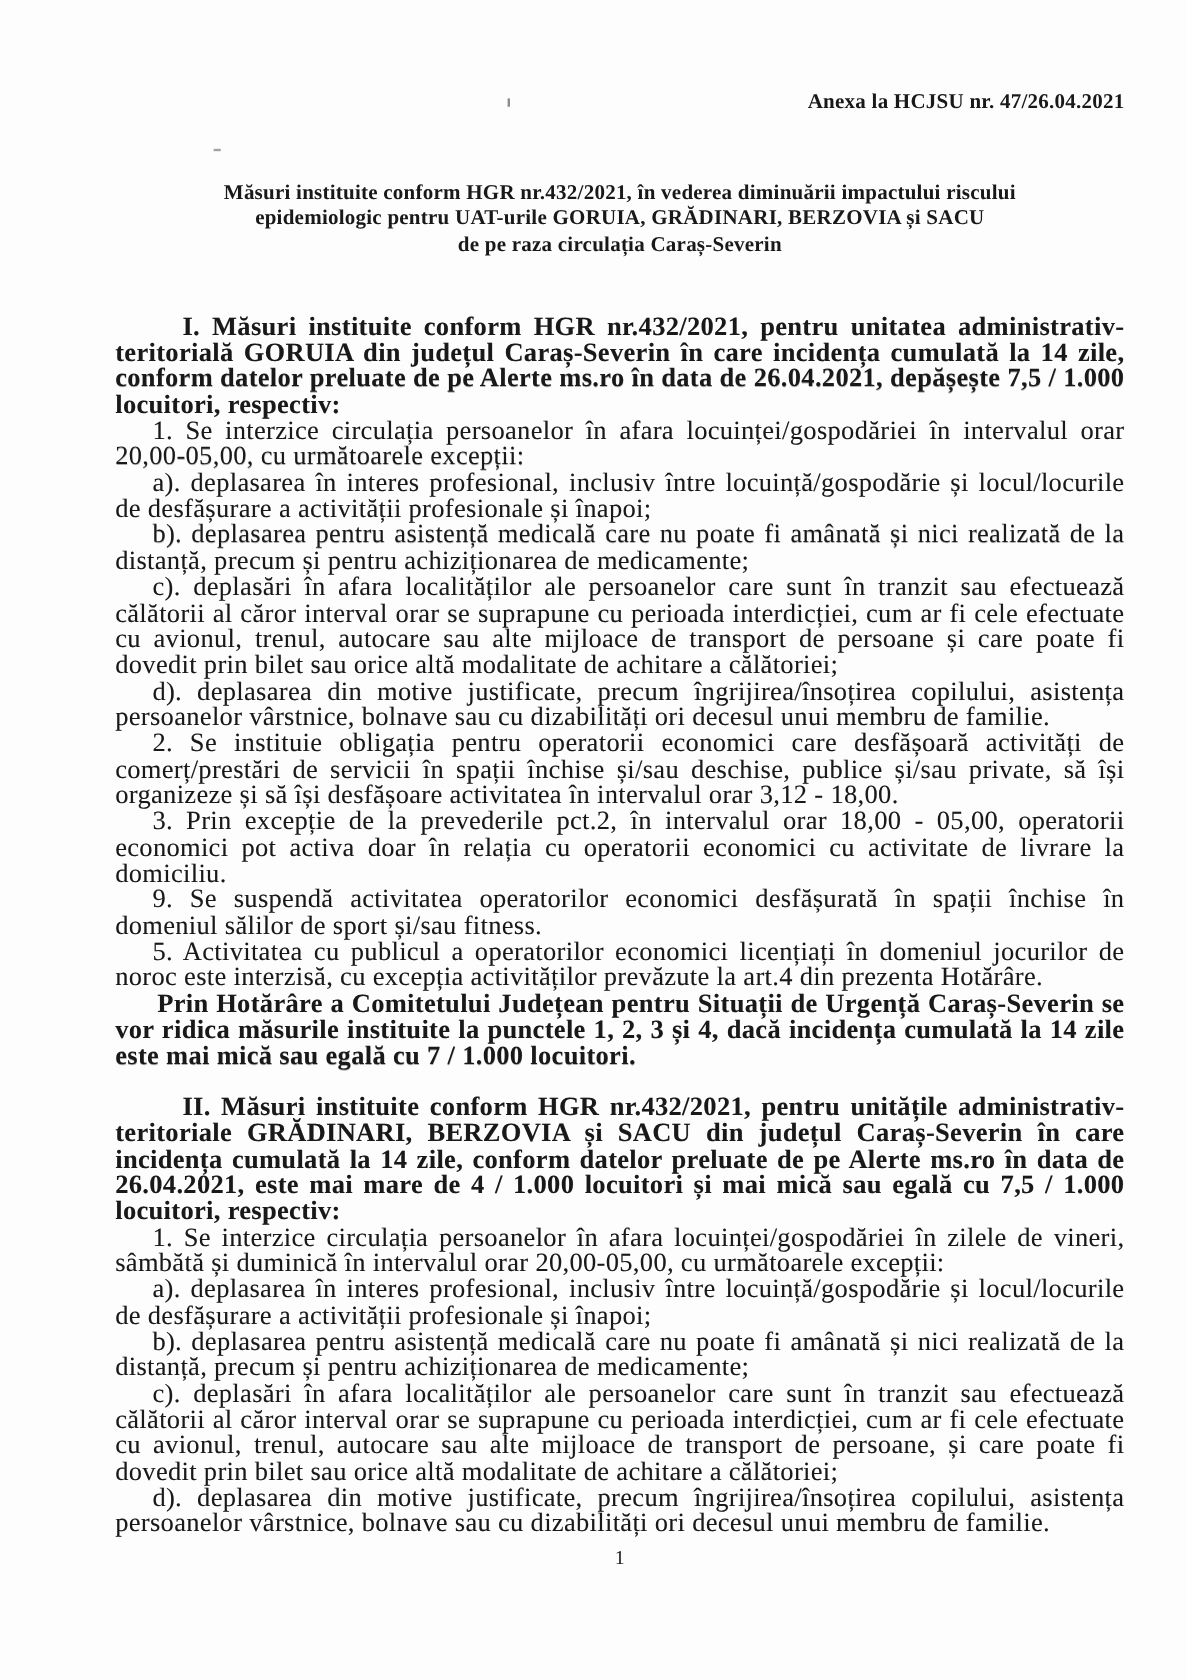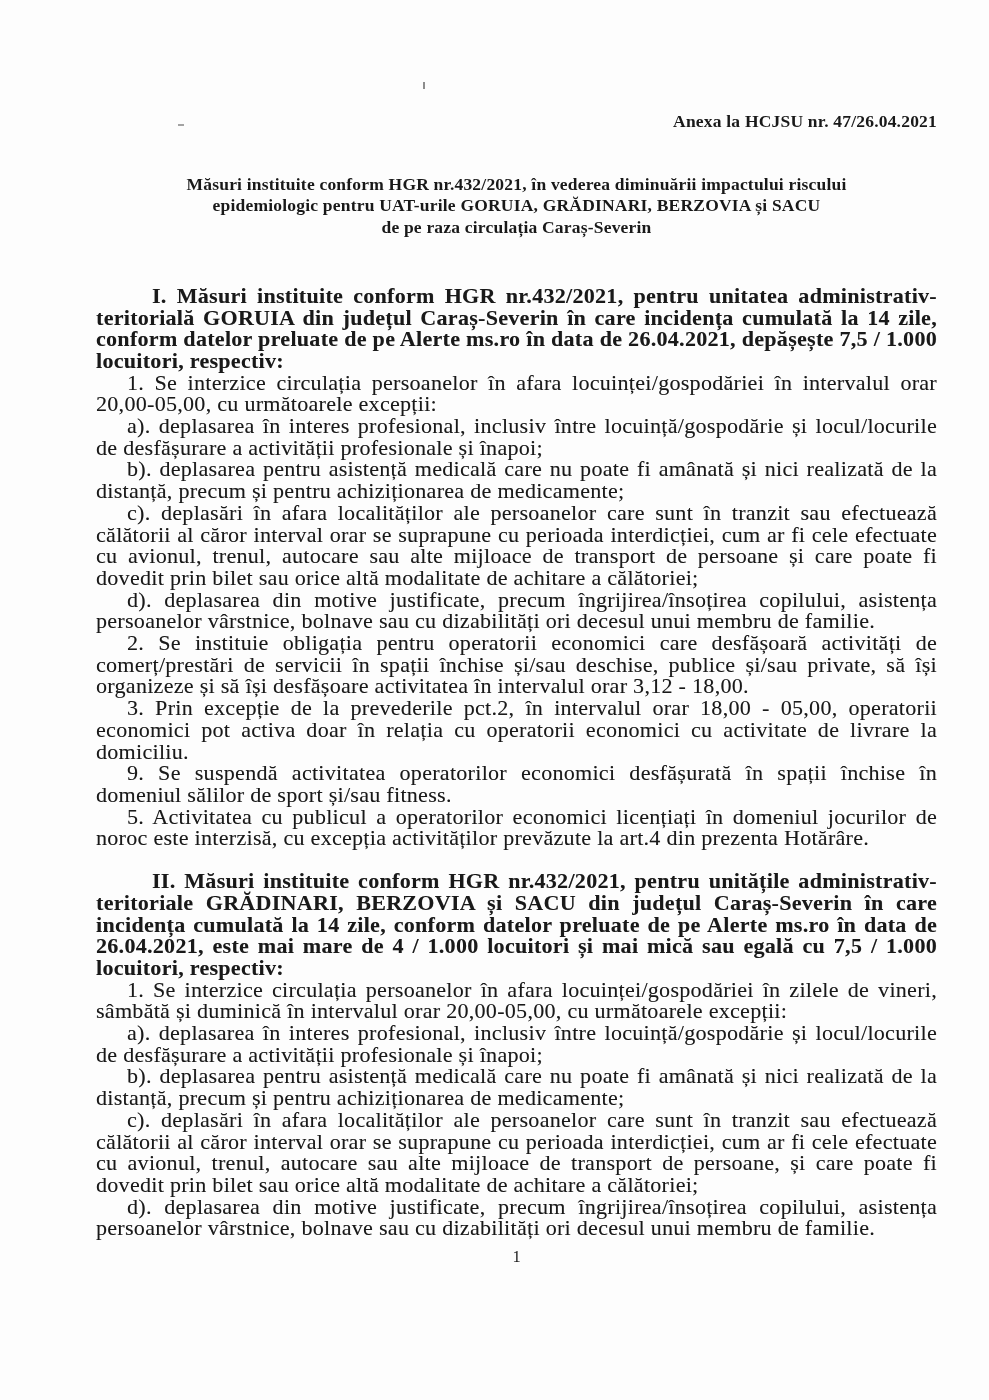--- a/index.html
+++ b/index.html
@@ -16,29 +16,29 @@
     font-family: "Liberation Serif", "DejaVu Serif", serif;
     color: #191919;
   }
   .content {
     position: absolute;
     left: 96px;
     top: 0;
     width: 841px;
   }
   .annex {
-    margin-top: 111px;
+    margin-top: 74px;
     text-align: right;
     font-weight: bold;
     font-size: 17.5px;
     line-height: 21.7px;
     letter-spacing: 0.2px;
   }
   .title-block {
-    margin-top: 41px;
+    margin-top: 54px;
     text-align: center;
     font-weight: bold;
     font-size: 17.5px;
     line-height: 21.7px;
     letter-spacing: 0.2px;
   }
   .section-1 { margin-top: 46px; }
   .section-2 { margin-top: 21px; }
   .para {
     margin: 0;
@@ -95,20 +95,21 @@
       <p class="para bold indent-lg">I. Măsuri instituite conform HGR nr.432/2021, pentru unitatea administrativ-teritorială GORUIA din județul Caraș-Severin în care incidența cumulată la 14 zile, conform datelor preluate de pe Alerte ms.ro în data de 26.04.2021, depășește 7,5 / 1.000 locuitori,  respectiv:</p>
       <p class="para">1. Se interzice circulația persoanelor în afara locuinței/gospodăriei în intervalul orar 20,00-05,00, cu următoarele excepții:</p>
       <p class="para">a). deplasarea în interes profesional, inclusiv între locuință/gospodărie și locul/locurile de desfășurare a activității profesionale și înapoi;</p>
       <p class="para">b). deplasarea pentru asistență medicală care nu poate fi amânată și nici realizată de la distanță, precum și pentru achiziționarea de medicamente;</p>
       <p class="para">c). deplasări în afara localităților ale persoanelor care sunt în tranzit sau efectuează călătorii al căror interval orar se suprapune cu perioada interdicției, cum ar fi cele efectuate cu avionul, trenul, autocare sau alte mijloace de transport de persoane și care poate fi dovedit prin bilet sau orice altă modalitate de achitare a călătoriei;</p>
       <p class="para">d). deplasarea din motive justificate, precum îngrijirea/însoțirea copilului, asistența persoanelor vârstnice, bolnave sau cu dizabilități ori decesul unui membru de familie.</p>
       <p class="para">2. Se instituie obligația pentru operatorii economici care desfășoară activități de comerț/prestări de servicii în spații închise și/sau deschise, publice și/sau private, să își organizeze și să își desfășoare activitatea în intervalul orar 3,12 - 18,00.</p>
       <p class="para">3. Prin excepție de la prevederile pct.2, în intervalul orar 18,00 - 05,00, operatorii economici pot activa doar în relația cu operatorii economici cu activitate de livrare la domiciliu.</p>
       <p class="para">9. Se suspendă activitatea operatorilor economici desfășurată în spații închise în domeniul sălilor de sport și/sau fitness.</p>
       <p class="para">5. Activitatea cu publicul a operatorilor economici licențiați în domeniul jocurilor de noroc este interzisă, cu excepția activităților prevăzute la art.4 din prezenta Hotărâre.</p>
+      <p class="para bold indent-md">Prin Hotărâre a Comitetului Județean pentru Situații de Urgență Caraș-Severin se vor ridica măsurile instituite la punctele 1, 2, 3 și 4,  dacă incidența cumulată la 14 zile este mai mică sau egală cu 7 / 1.000 locuitori.</p>
     </div>
 
     <div class="section-2">
       <p class="para bold indent-lg">II. Măsuri instituite conform HGR nr.432/2021, pentru unitățile administrativ-teritoriale GRĂDINARI, BERZOVIA și SACU din județul Caraș-Severin în care incidența cumulată la 14 zile, conform datelor preluate de pe Alerte ms.ro în data de 26.04.2021, este mai mare de 4 / 1.000 locuitori și mai mică sau egală cu 7,5 / 1.000 locuitori, respectiv:</p>
       <p class="para">1. Se interzice circulația persoanelor în afara locuinței/gospodăriei în zilele de vineri, sâmbătă și duminică în intervalul orar 20,00-05,00, cu următoarele excepții:</p>
       <p class="para">a). deplasarea în interes profesional, inclusiv între locuință/gospodărie și locul/locurile de desfășurare a activității profesionale și înapoi;</p>
       <p class="para">b). deplasarea pentru asistență medicală care nu poate fi amânată și nici realizată de la distanță, precum și pentru achiziționarea de medicamente;</p>
       <p class="para">c). deplasări în afara localităților ale persoanelor care sunt în tranzit sau efectuează călătorii al căror interval orar se suprapune cu perioada interdicției, cum ar fi cele efectuate cu avionul, trenul, autocare sau alte mijloace de transport de persoane, și care poate fi dovedit prin bilet sau orice altă modalitate de achitare a călătoriei;</p>
       <p class="para">d). deplasarea din motive justificate, precum îngrijirea/însoțirea copilului, asistența persoanelor vârstnice, bolnave sau cu dizabilități ori decesul unui membru de familie.</p>
     </div>

